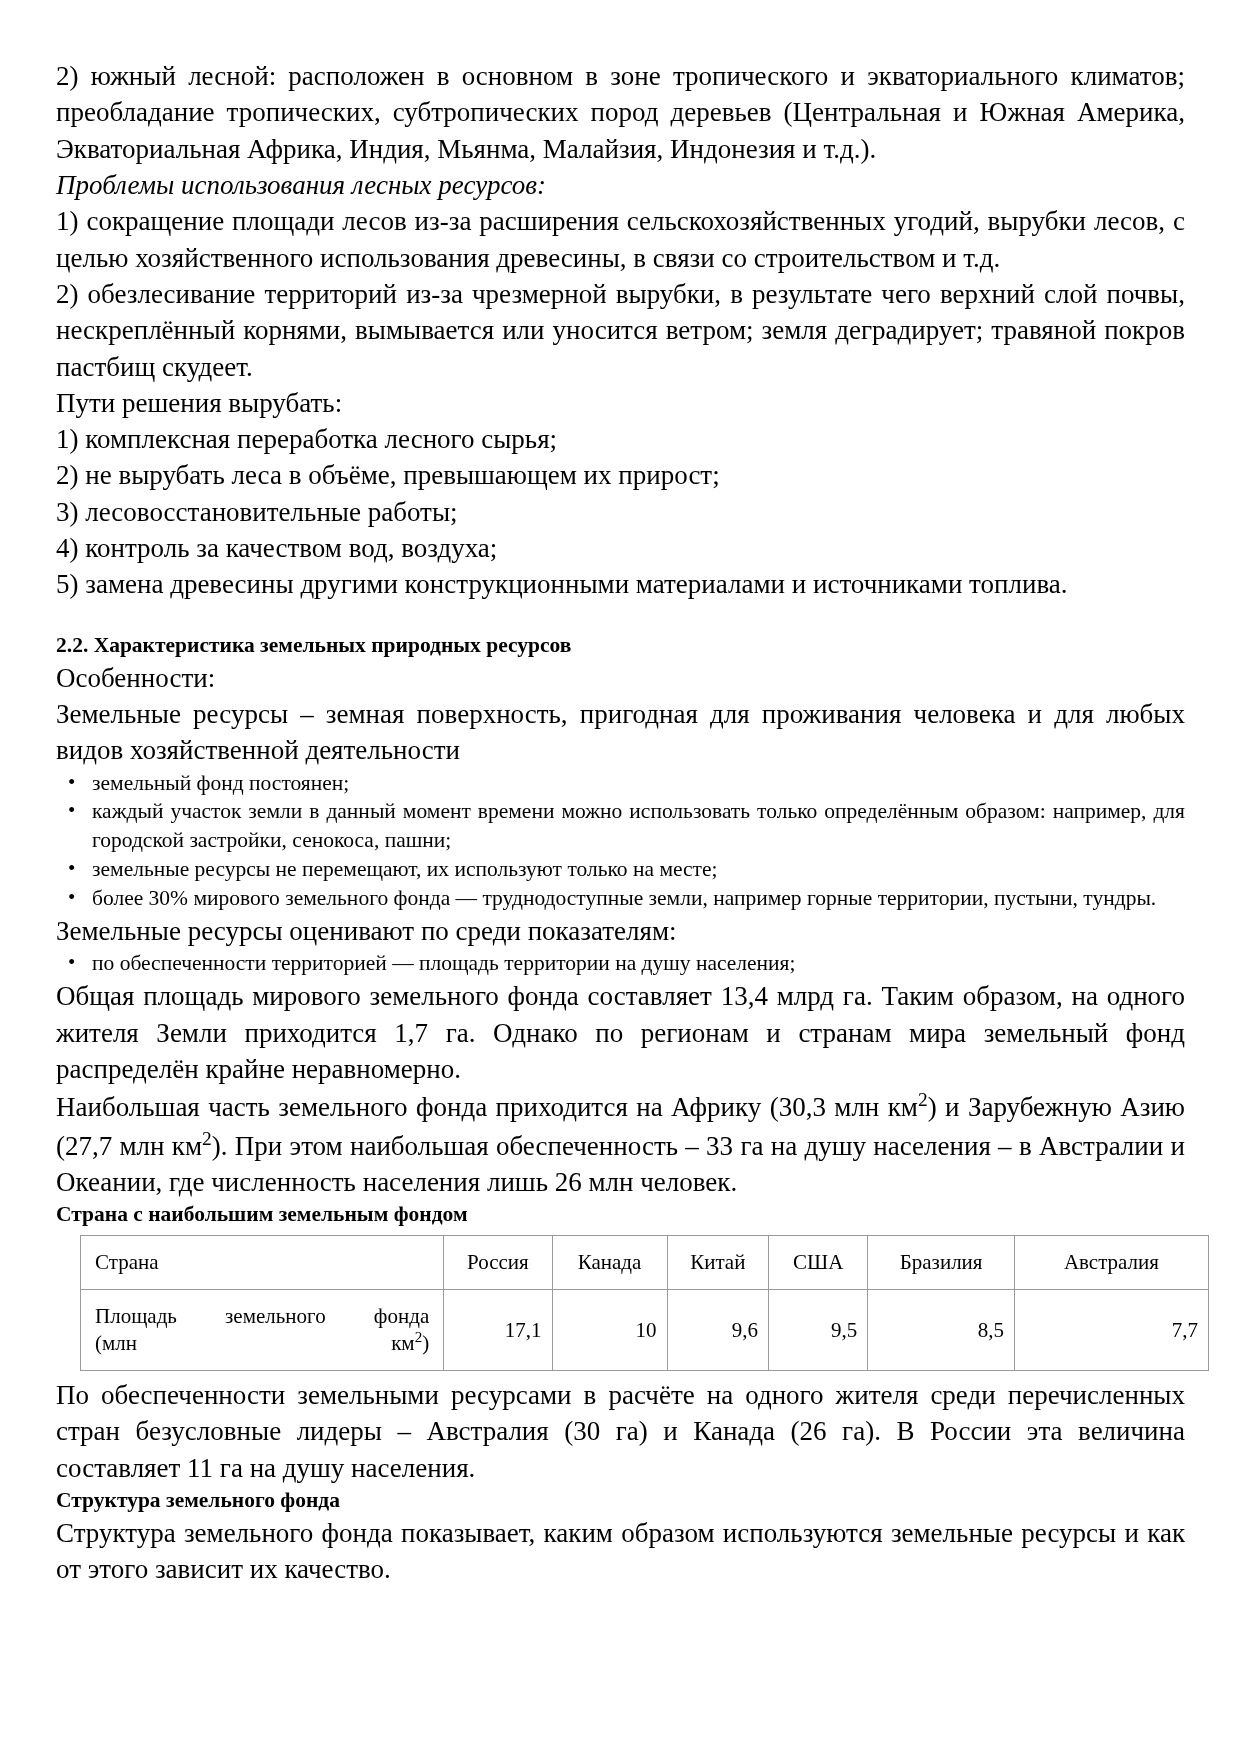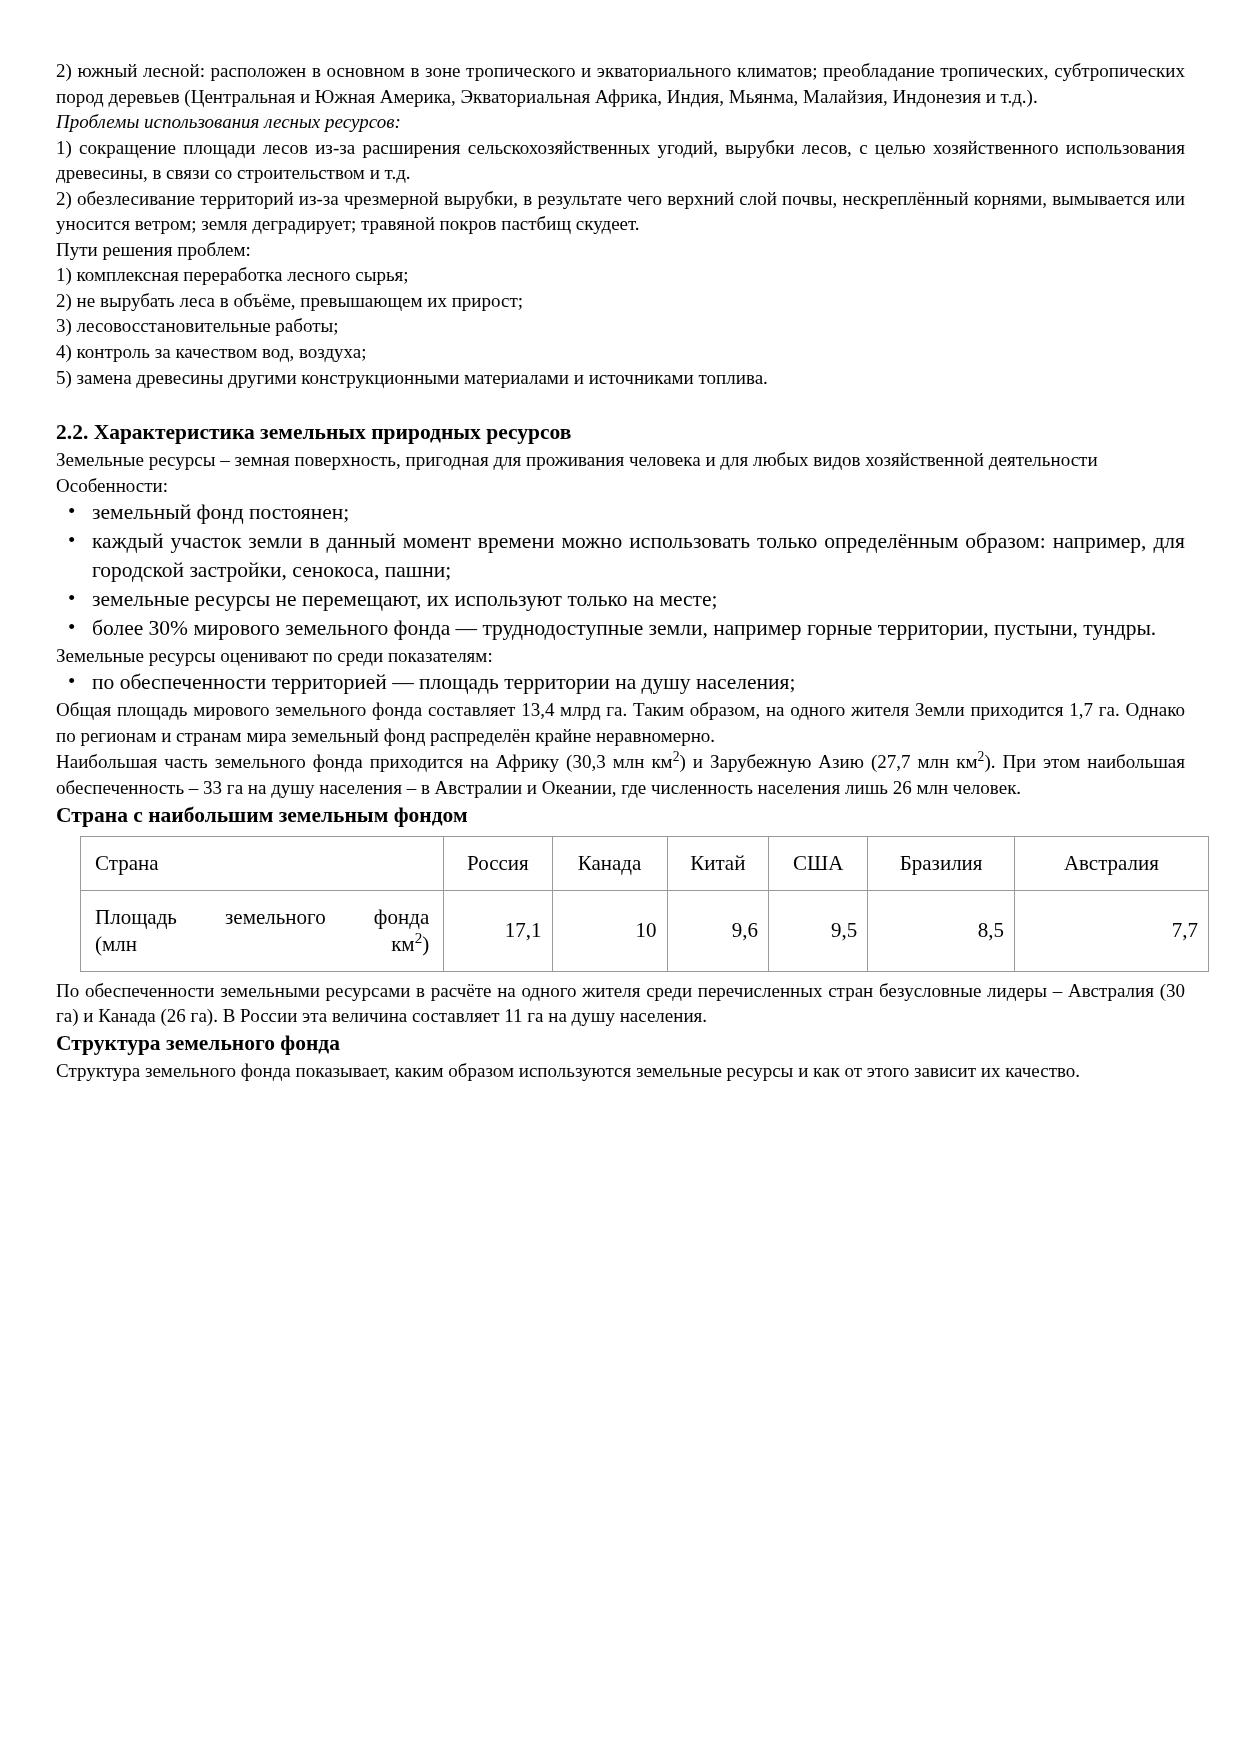--- a/index.html
+++ b/index.html
@@ -15,21 +15,21 @@
   }
   .page {
     width: 1241px;
     min-height: 1755px;
     box-sizing: border-box;
     padding: 58px 56px 40px 56px;
     background: #ffffff;
   }
   p, div.para {
     margin: 0;
-    font-size: 19px;
+    font-size: 27px;
     line-height: 1.345;
     text-align: justify;
     text-justify: inter-word;
     hyphens: manual;
   }
   .para {
     text-indent: 0;
   }
   .italic {
     font-style: italic;
@@ -110,37 +110,37 @@
 <div class="page">
 
   <div class="para">2) южный лесной: расположен в основном в зоне тропического и экваториального климатов; преобладание тропических, субтропических пород деревьев (Центральная и Южная Америка, Экваториальная Африка, Индия, Мьянма, Малайзия, Индонезия и т.д.).</div>
 
   <div class="para italic">Проблемы использования лесных ресурсов:</div>
 
   <div class="para">1) сокращение площади лесов из-за расширения сельскохозяйственных угодий, вырубки лесов, с целью хозяйственного использования древесины, в связи со строительством и т.д.</div>
 
   <div class="para">2) обезлесивание территорий из-за чрезмерной вырубки, в результате чего верхний слой почвы, нескреплённый корнями, вымывается или уносится ветром; земля деградирует; травяной покров пастбищ скудеет.</div>
 
-  <div class="para">Пути решения проблем:</div>
+  <div class="para">Пути решения вырубать:</div>
 
   <div class="para">1) комплексная переработка лесного сырья;</div>
 
   <div class="para">2) не вырубать леса в объёме, превышающем их прирост;</div>
 
   <div class="para">3) лесовосстановительные работы;</div>
 
   <div class="para">4) контроль за качеством вод, воздуха;</div>
 
   <div class="para">5) замена древесины другими конструкционными материалами и источниками топлива.</div>
 
   <div class="section-title gap-before">2.2. Характеристика земельных природных ресурсов</div>
 
+  <div class="para">Особенности:</div>
+
   <div class="para">Земельные ресурсы – земная поверхность, пригодная для проживания человека и для любых видов хозяйственной деятельности</div>
-
-  <div class="para">Особенности:</div>
 
   <ul class="bullets">
     <li><span>земельный фонд постоянен;</span></li>
     <li><span>каждый участок земли в данный момент времени можно использовать только определённым образом: например, для городской застройки, сенокоса, пашни;</span></li>
     <li><span>земельные ресурсы не перемещают, их используют только на месте;</span></li>
     <li><span>более 30% мирового земельного фонда — труднодоступные земли, например горные территории, пустыни, тундры.</span></li>
   </ul>
 
   <div class="para">Земельные ресурсы оценивают по среди показателям:</div>
 

